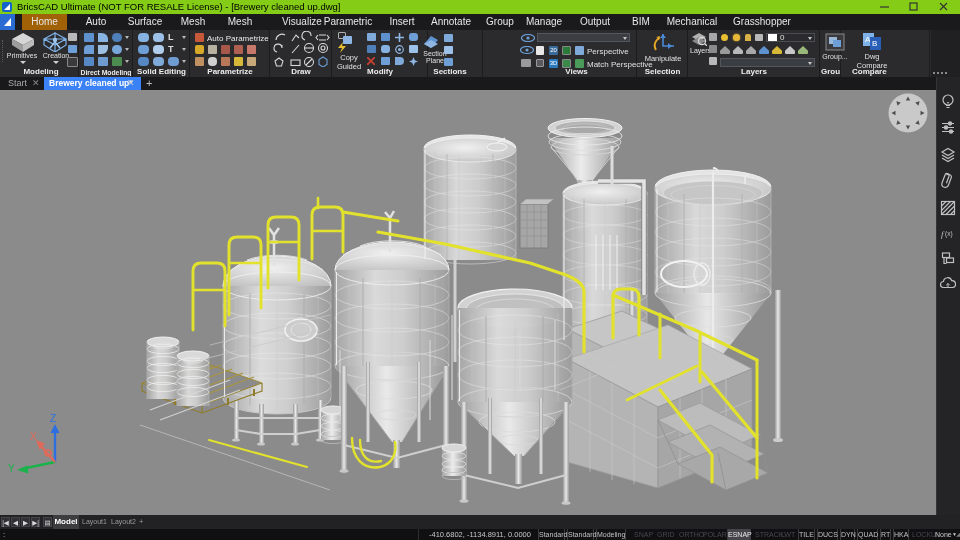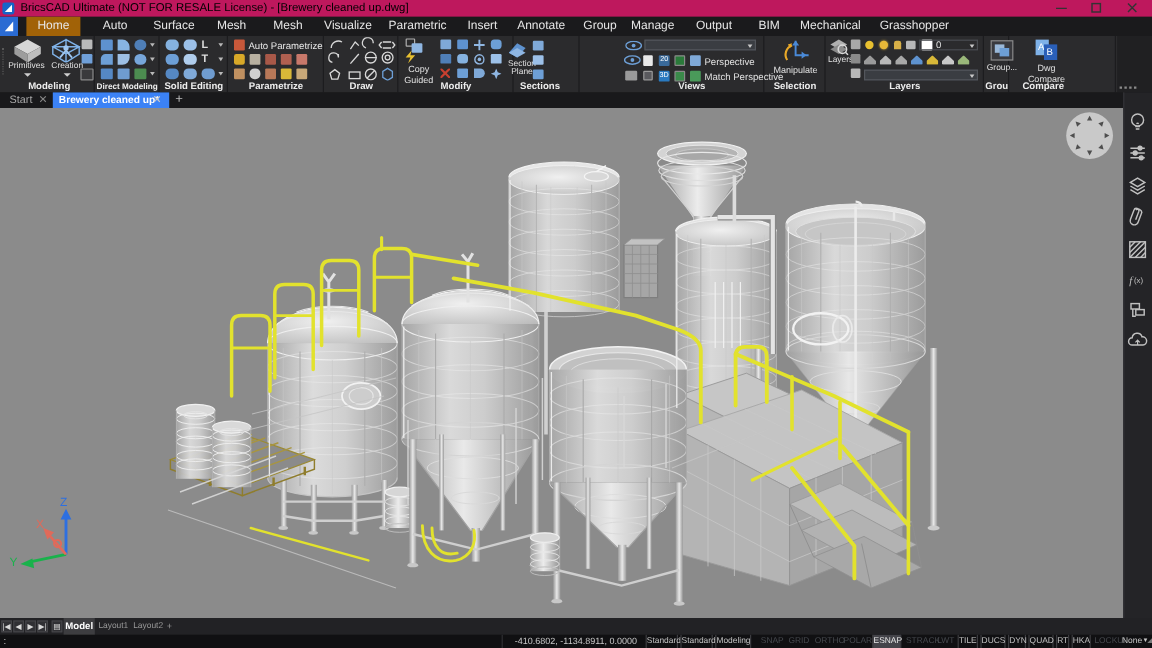--- a/index.html
+++ b/index.html
@@ -1,18 +1,18 @@
 <!DOCTYPE html>
 <html><head><meta charset="utf-8"><style>
 *{margin:0;padding:0;box-sizing:border-box}
 html,body{width:960px;height:540px;overflow:hidden;font-family:"Liberation Sans",sans-serif;background:#000}
 .abs{position:absolute}
 #app{position:relative;width:960px;height:540px;background:#1b1b1d}
 
-#titlebar{position:absolute;left:0;top:0;width:960px;height:14px;background:#be185d;color:#000;font-size:9.5px;line-height:14px}
+#titlebar{position:absolute;left:0;top:0;width:960px;height:14px;background:#84cc16;color:#000;font-size:9.5px;line-height:14px}
 #titlebar .logo{position:absolute;left:2px;top:2px;width:10px;height:10px;background:#1565c8;border-radius:2px;color:#fff;font-size:8px;text-align:center;line-height:10px}
 #titlebar .ttl{position:absolute;left:17px;top:0}
 
 #menubar{position:absolute;left:0;top:14px;width:960px;height:16px;background:#1a1a1c;color:#e6e6e6;font-size:10px}
 #menubar .logo2{position:absolute;left:0;top:0;width:15px;height:16px;background:#2a6bd3;color:#fff;text-align:center;line-height:16px;font-size:10px}
 .mitem{position:absolute;top:0;height:16px;line-height:16px;text-align:center}
 .mitem.sel{background:#a16207}
 
 #ribbon{position:absolute;left:0;top:30px;width:960px;height:47px;background:#2b2b2d;overflow:hidden}
 .rgroup{position:absolute;top:0;height:47px;border-right:1px solid #1c1c1e}
@@ -56,21 +56,21 @@
   </div>
   <div id="menubar">
     <div class="logo2"><svg width="15" height="16">
           <path d="M4 12 L11 4 L11 12 Z" fill="#fff"></path>
         </svg></div>
     <div class="mitem sel" style="left:22px;width:45px">Home</div>
     <div class="mitem" style="left:76px;width:40px">Auto</div>
     <div class="mitem" style="left:120px;width:50px">Surface</div>
     <div class="mitem" style="left:172px;width:42px">Mesh</div>
     <div class="mitem" style="left:220px;width:40px">Mesh</div>
-    <div class="mitem" style="left:262px;width:56px">Visualize</div>
+    <div class="mitem" style="left:274px;width:56px">Visualize</div>
     <div class="mitem" style="left:318px;width:60px">Parametric</div>
     <div class="mitem" style="left:380px;width:44px">Insert</div>
     <div class="mitem" style="left:424px;width:54px">Annotate</div>
     <div class="mitem" style="left:482px;width:36px">Group</div>
     <div class="mitem" style="left:520px;width:48px">Manage</div>
     <div class="mitem" style="left:572px;width:46px">Output</div>
     <div class="mitem" style="left:624px;width:34px">BIM</div>
     <div class="mitem" style="left:660px;width:64px">Mechanical</div>
     <div class="mitem" style="left:726px;width:72px">Grasshopper</div>
   </div>

